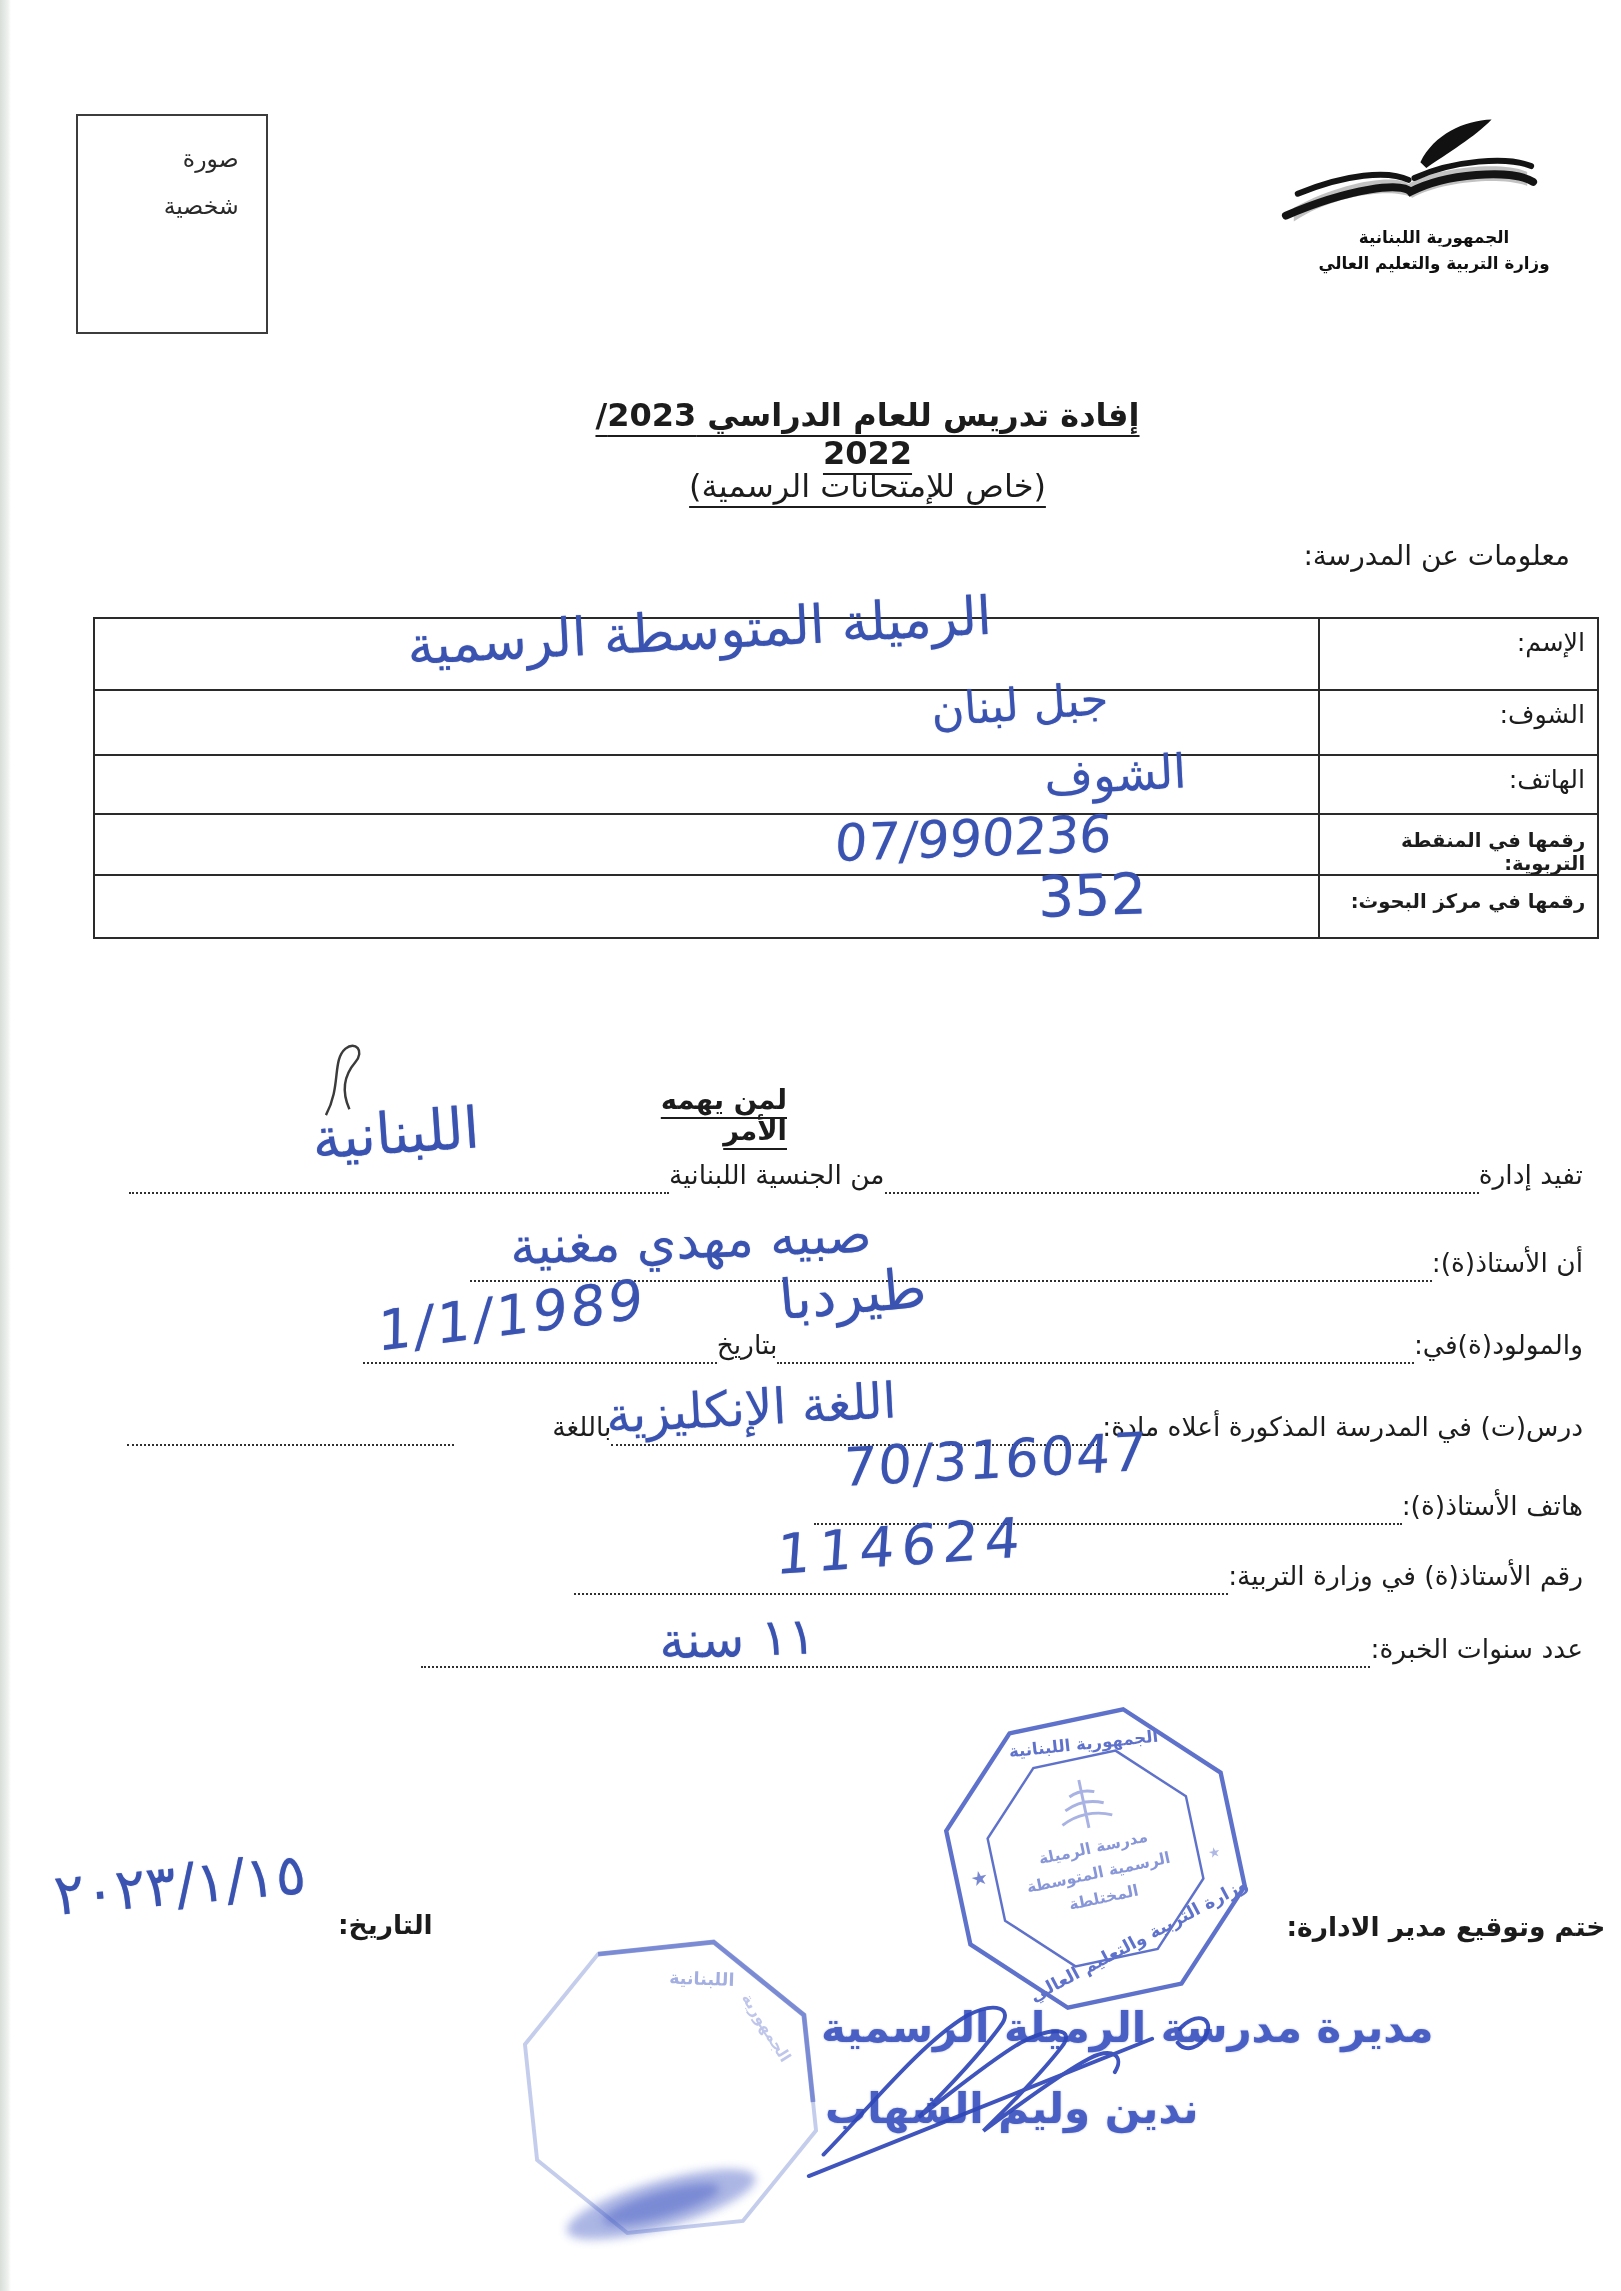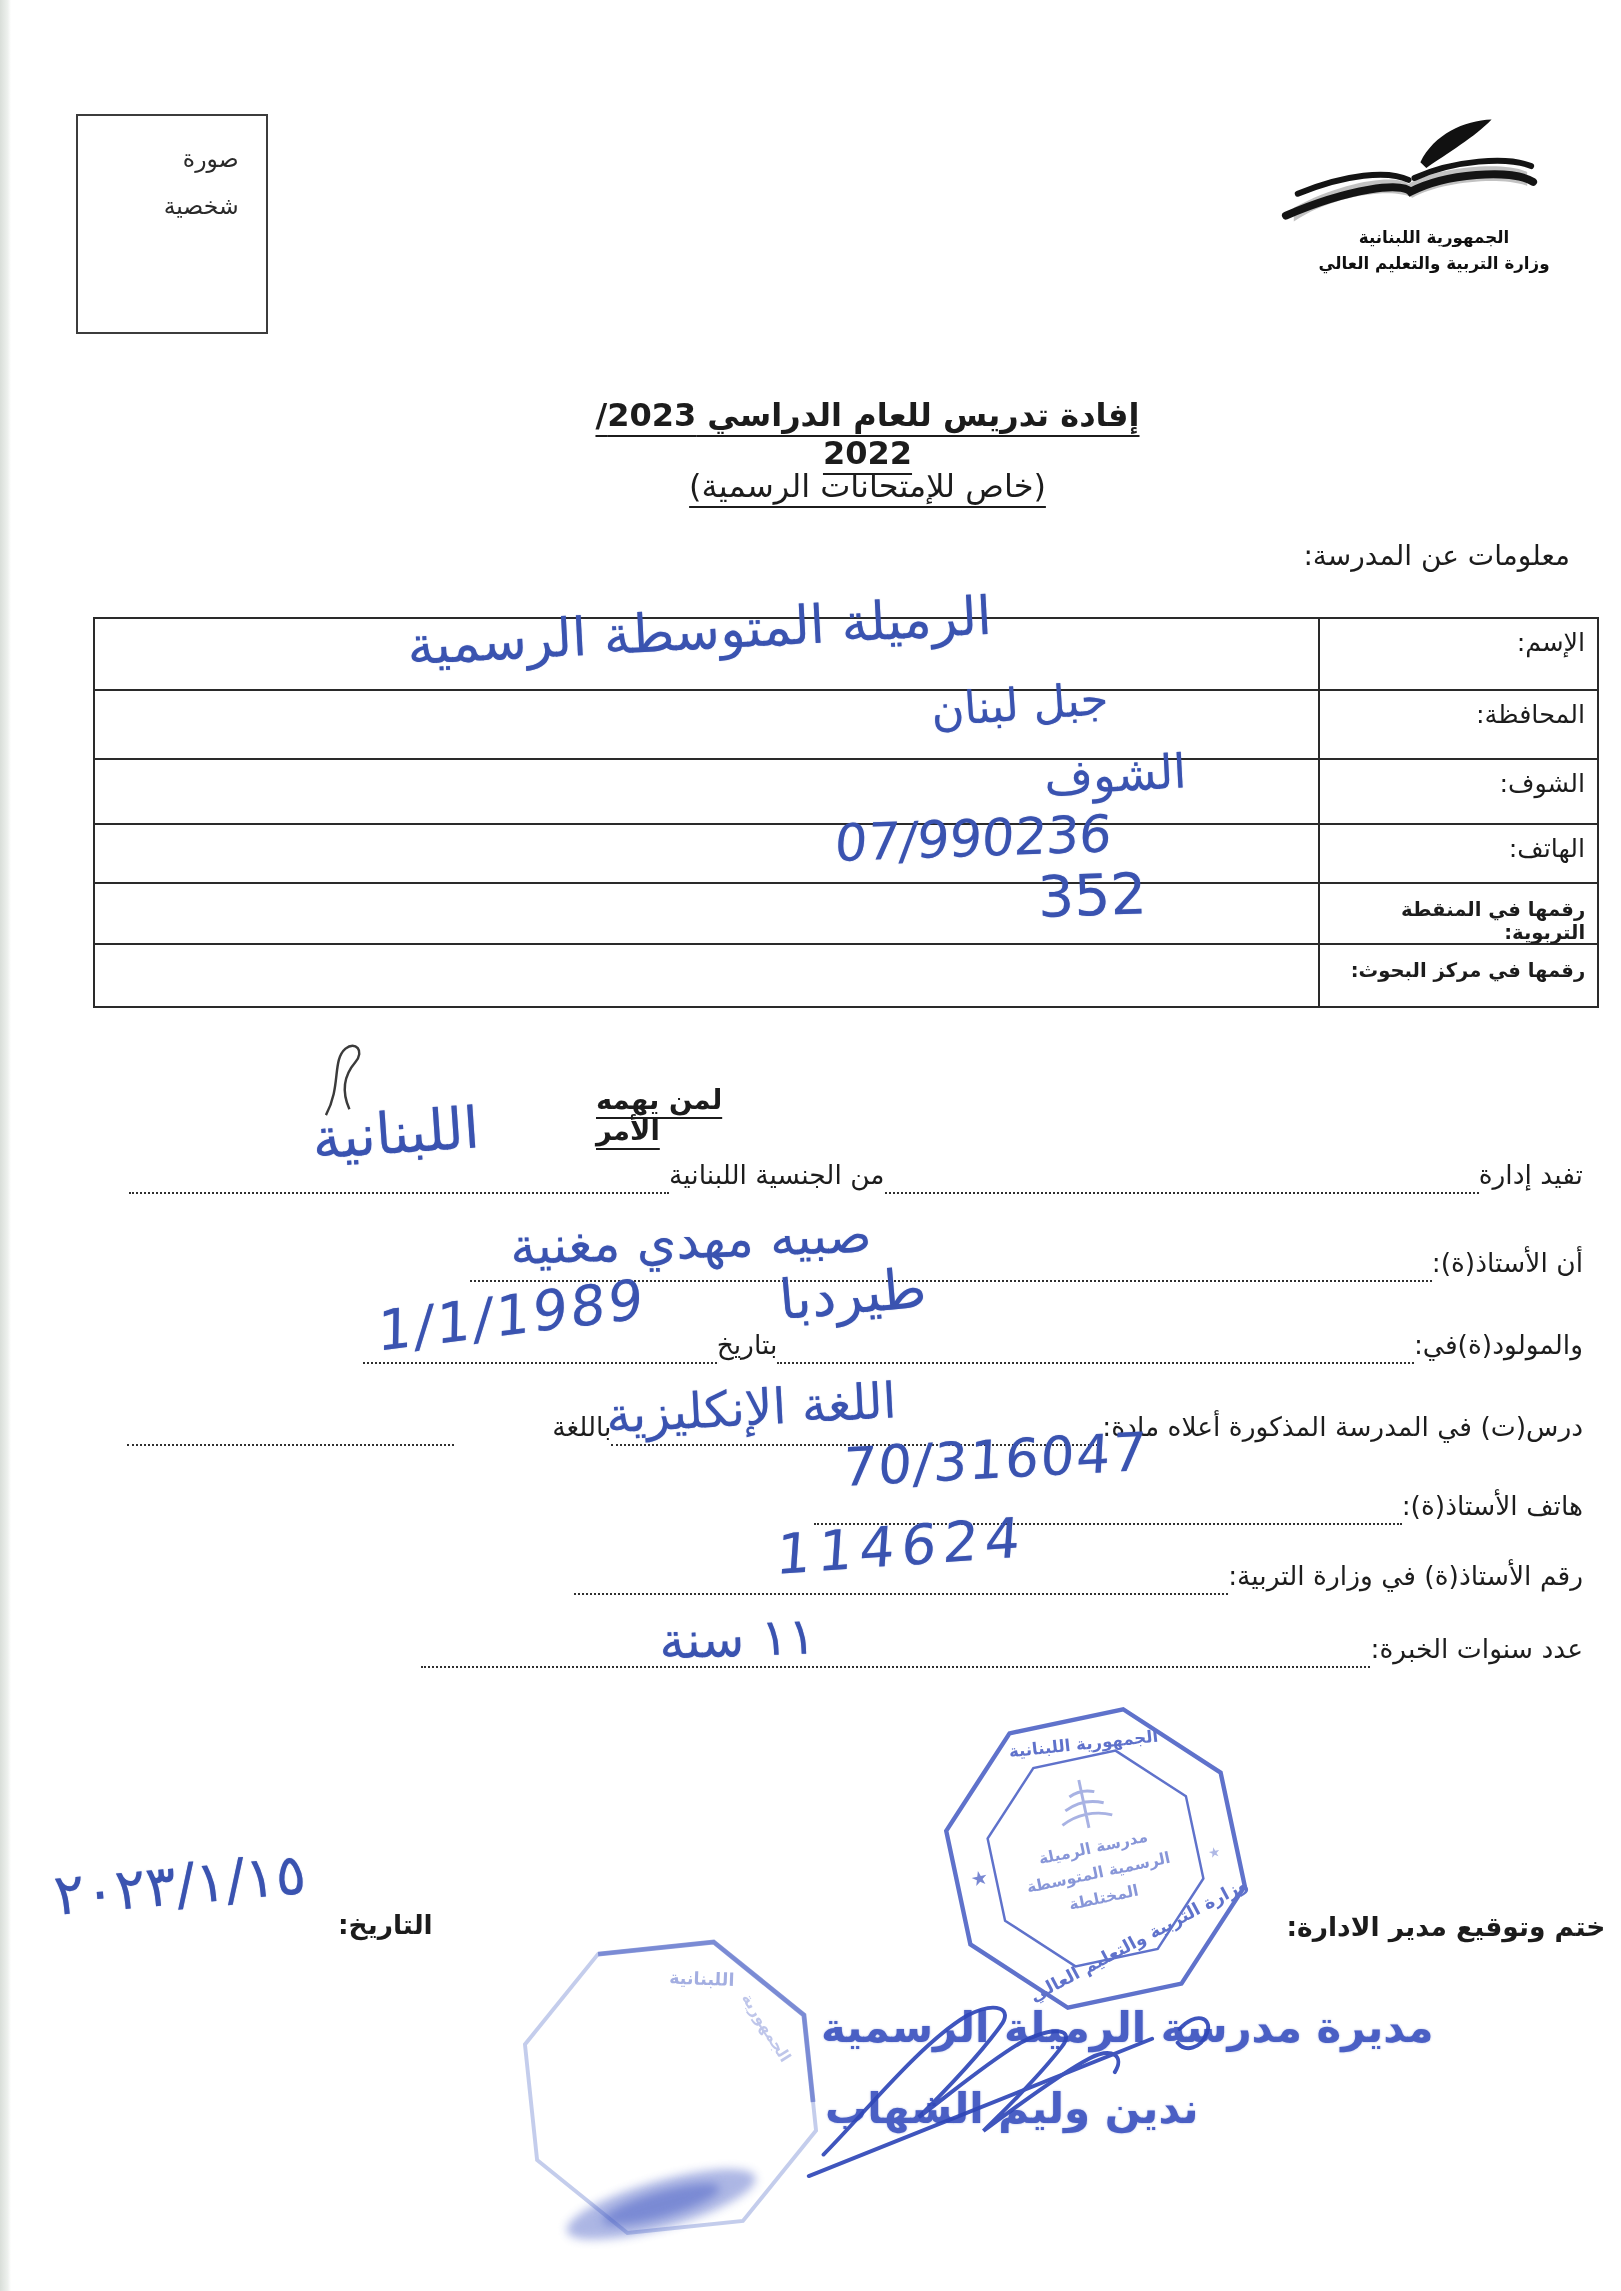--- a/index.html
+++ b/index.html
@@ -28,21 +28,21 @@
   
   .school-table{left:93px;top:617px;width:1506px;border:2px solid #2a2a2a;direction:rtl;
     box-sizing:border-box;}
   .trow{display:flex;box-sizing:border-box;}
   .trow + .trow{border-top:2px solid #2a2a2a;}
   .tlabel{width:279px;box-sizing:border-box;border-left:2px solid #2a2a2a;
     padding:7.8px 11.8px 0 3.9px;font-size:25.5px;}
   .tlabel.small{font-size:19.6px;font-weight:bold;padding-top:13.7px;}
   .tvalue{flex:1;}
   
-  .concern{left:596px;top:1084px;width:191px;text-align:left;direction:rtl;
+  .concern{left:596px;top:1084px;width:191px;text-align:right;direction:rtl;
     font-size:27.4px;font-weight:bold;text-decoration:underline;text-underline-offset:7.8px;}
   
   .fline{position:absolute;direction:rtl;display:flex;align-items:flex-end;
     font-size:26.5px;line-height:39px;color:#1d1d1d;}
   .fline .lbl{white-space:nowrap;}
   .dots{border-bottom:2.9px dotted #2f2f2f;height:29px;box-sizing:border-box;}
   .grow1{flex:1.1;} .grow2{flex:1;} .grow3{flex:1.8;} .grow4{flex:1.5;}
   .gap{width:98px;}
   
   .hw{position:absolute;color:var(--ink-blue,#3a53b0);font-weight:500;
@@ -86,24 +86,20 @@
 
 <div class="abs title">إفادة تدريس  للعام الدراسي  2023/ 2022</div>
 <div class="abs subtitle">(خاص للإمتحانات الرسمية)</div>
 <div class="abs school-heading">معلومات عن المدرسة:</div>
 
 <div class="abs school-table">
   <div class="trow" style="height:70px">
     <div class="tlabel">الإسم:</div>
     <div class="tvalue"></div>
   </div>
-  <div class="trow" style="height:69px">
-    <div class="tlabel">المحافظة:</div>
-    <div class="tvalue"></div>
-  </div>
   <div class="trow" style="height:65px">
     <div class="tlabel">الشوف:</div>
     <div class="tvalue"></div>
   </div>
   <div class="trow" style="height:59px">
     <div class="tlabel">الهاتف:</div>
     <div class="tvalue"></div>
   </div>
   <div class="trow" style="height:61px">
     <div class="tlabel small">رقمها في المنقطة التربوية:</div>

